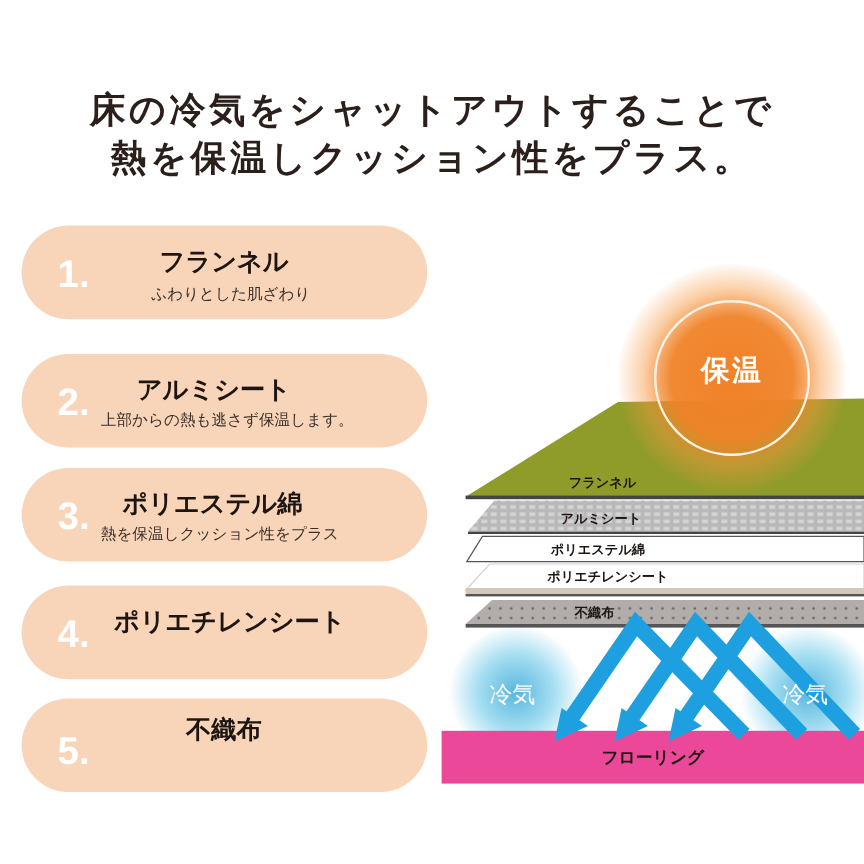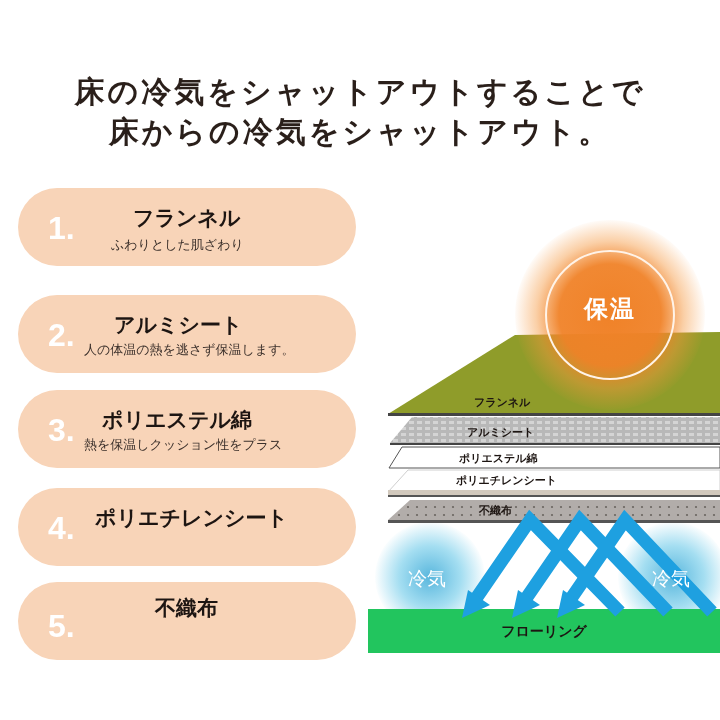--- a/index.html
+++ b/index.html
@@ -9,48 +9,48 @@
               font-size:30px; letter-spacing:3px; color:#2a1f1a; }
   .headline.l1 { top:72px; }
   .headline.l2 { top:112px; }
   .pill { position:absolute; left:18px; width:338px; height:78px; border-radius:39px;
           background:#f8d4b8; }
   .pill .num { position:absolute; left:30px; font-family:"Liberation Sans", sans-serif;
                color:#ffffff; font-size:32px; font-weight:bold; }
   .pill .title { position:absolute; font-weight:bold; font-size:21px; color:#1d1512; white-space:nowrap; }
   .pill .sub { position:absolute; font-size:13px; color:#3a2f2a; white-space:nowrap; }
   .layer-label { position:absolute; font-size:11px; font-weight:bold; color:#1d1512; white-space:nowrap; }
-  .floor { position:absolute; left:368px; top:609px; width:352px; height:44px; background:#22c55e; }
+  .floor { position:absolute; left:368px; top:609px; width:352px; height:44px; background:#ec4899; }
   .floor-label { position:absolute; left:0; right:0; top:14px; text-align:center; font-size:14px;
                  font-weight:bold; color:#1d1512; }
   .cold { position:absolute; width:110px; height:110px; border-radius:55px;
           background:radial-gradient(circle, rgba(60,170,215,0.85) 0%, rgba(90,195,230,0.55) 40%, rgba(255,255,255,0) 72%); }
   .cold-label { position:absolute; color:#ffffff; font-weight:normal; font-size:19px; white-space:nowrap; }
   .warm-glow { position:absolute; left:515px; top:220px; width:190px; height:190px; border-radius:95px;
                background:radial-gradient(circle, rgba(240,130,40,1) 0%, rgba(240,130,40,0.95) 38%, rgba(245,150,60,0.45) 55%, rgba(255,255,255,0) 72%); }
   .warm-circle { position:absolute; left:545px; top:250px; width:130px; height:130px; border-radius:65px;
                  border:2px solid #fff3e8; box-sizing:border-box; }
   .warm-label { position:absolute; left:545px; top:293px; width:130px; text-align:center; color:#ffffff;
                 font-size:24px; font-weight:bold; letter-spacing:2px; }
 </style>
 </head>
 <body>
 
 <div class="headline l1">床の冷気をシャットアウトすることで</div>
-<div class="headline l2">床からの冷気をシャットアウト。</div>
+<div class="headline l2">熱を保温しクッション性をプラス。</div>
 
 <div class="pill" style="top:188px;">
   <span class="num" style="top:22px;">1.</span>
   <span class="title" style="left:115px; top:16px;">フランネル</span>
-  <span class="sub" style="left:93px; top:48px;">ふわりとした肌ざわり</span>
+  <span class="sub" style="left:108px; top:48px;">ふわりとした肌ざわり</span>
 </div>
 <div class="pill" style="top:295px;">
   <span class="num" style="top:22px;">2.</span>
   <span class="title" style="left:96px; top:16px;">アルミシート</span>
-  <span class="sub" style="left:66px; top:46px;">人の体温の熱を逃さず保温します。</span>
+  <span class="sub" style="left:66px; top:46px;">上部からの熱も逃さず保温します。</span>
 </div>
 <div class="pill" style="top:390px;">
   <span class="num" style="top:22px;">3.</span>
   <span class="title" style="left:84px; top:16px;">ポリエステル綿</span>
   <span class="sub" style="left:66px; top:46px;">熱を保温しクッション性をプラス</span>
 </div>
 <div class="pill" style="top:488px;">
   <span class="num" style="top:22px;">4.</span>
   <span class="title" style="left:77px; top:16px;">ポリエチレンシート</span>
 </div>

